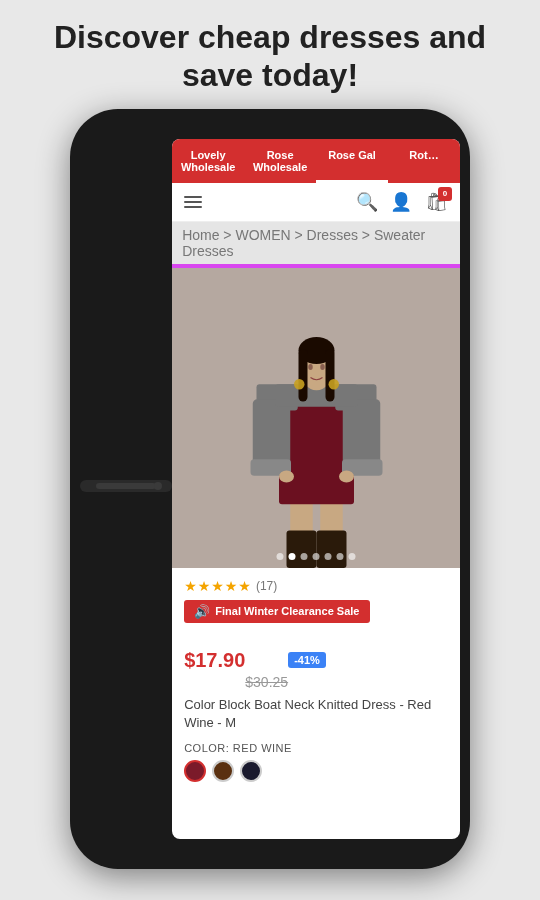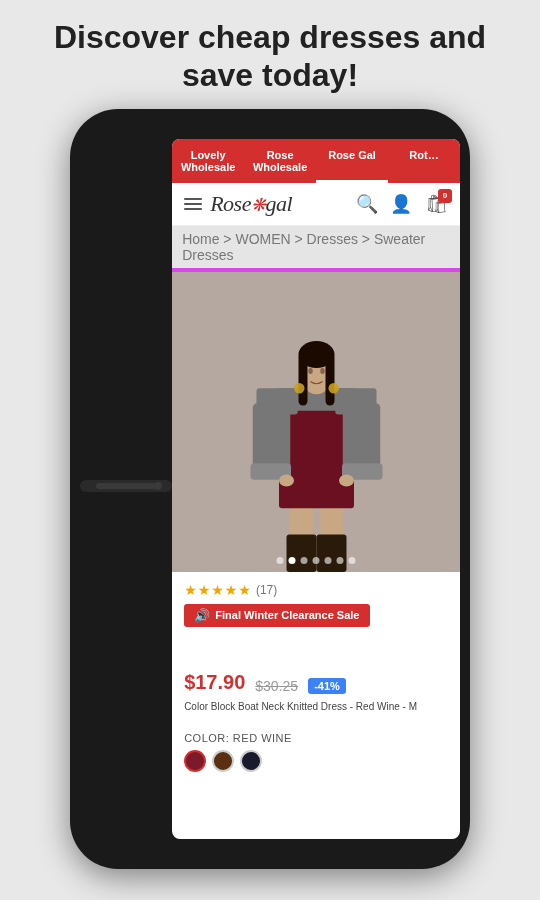--- a/index.html
+++ b/index.html
@@ -242,22 +242,21 @@
       padding: 4px 10px;
       border-radius: 3px;
       margin-bottom: 8px;
     }
     .sale-icon {
       font-size: 13px;
     }
 
     .price-row {
       display: flex;
-      align-items: flex-end;
-      gap: 10px;
+      align-items: center;
       margin-bottom: 6px;
     }
     .price-current {
       color: #d32f2f;
       font-size: 20px;
       font-weight: bold;
     }
     .price-original {
       color: #999;
       font-size: 14px;
@@ -267,23 +266,23 @@
     .discount-badge {
       background: #3b82f6;
       color: #fff;
       font-size: 11px;
       font-weight: bold;
       padding: 2px 6px;
       border-radius: 3px;
     }
 
     .product-title {
-      font-size: 10px;
+      font-size: 13px;
       color: #444;
-      margin-bottom: 18px;
+      margin-bottom: 10px;
       line-height: 1.4;
     }
 
     .color-label {
       font-size: 11px;
       color: #555;
       font-weight: normal;
       letter-spacing: 0.5px;
     }
 
@@ -322,23 +321,20 @@
       <div class="nav-tab">Rot…</div>
     </div>
 
     <div class="header">
       <div class="header-logo">
         <div class="hamburger">
           <span></span>
             <span></span>
             <span></span>
         </div>
-        <div class="logo-text">
-          Rose<span class="logo-flower">❋</span>gal
-        </div>
       </div>
       <div class="header-icons">
         <div class="header-icon">🔍</div>
         <div class="header-icon">👤</div>
         <div class="header-icon" style="position:relative;">
           🛍
           <span class="cart-badge">0</span>
         </div>
       </div>
     </div>

